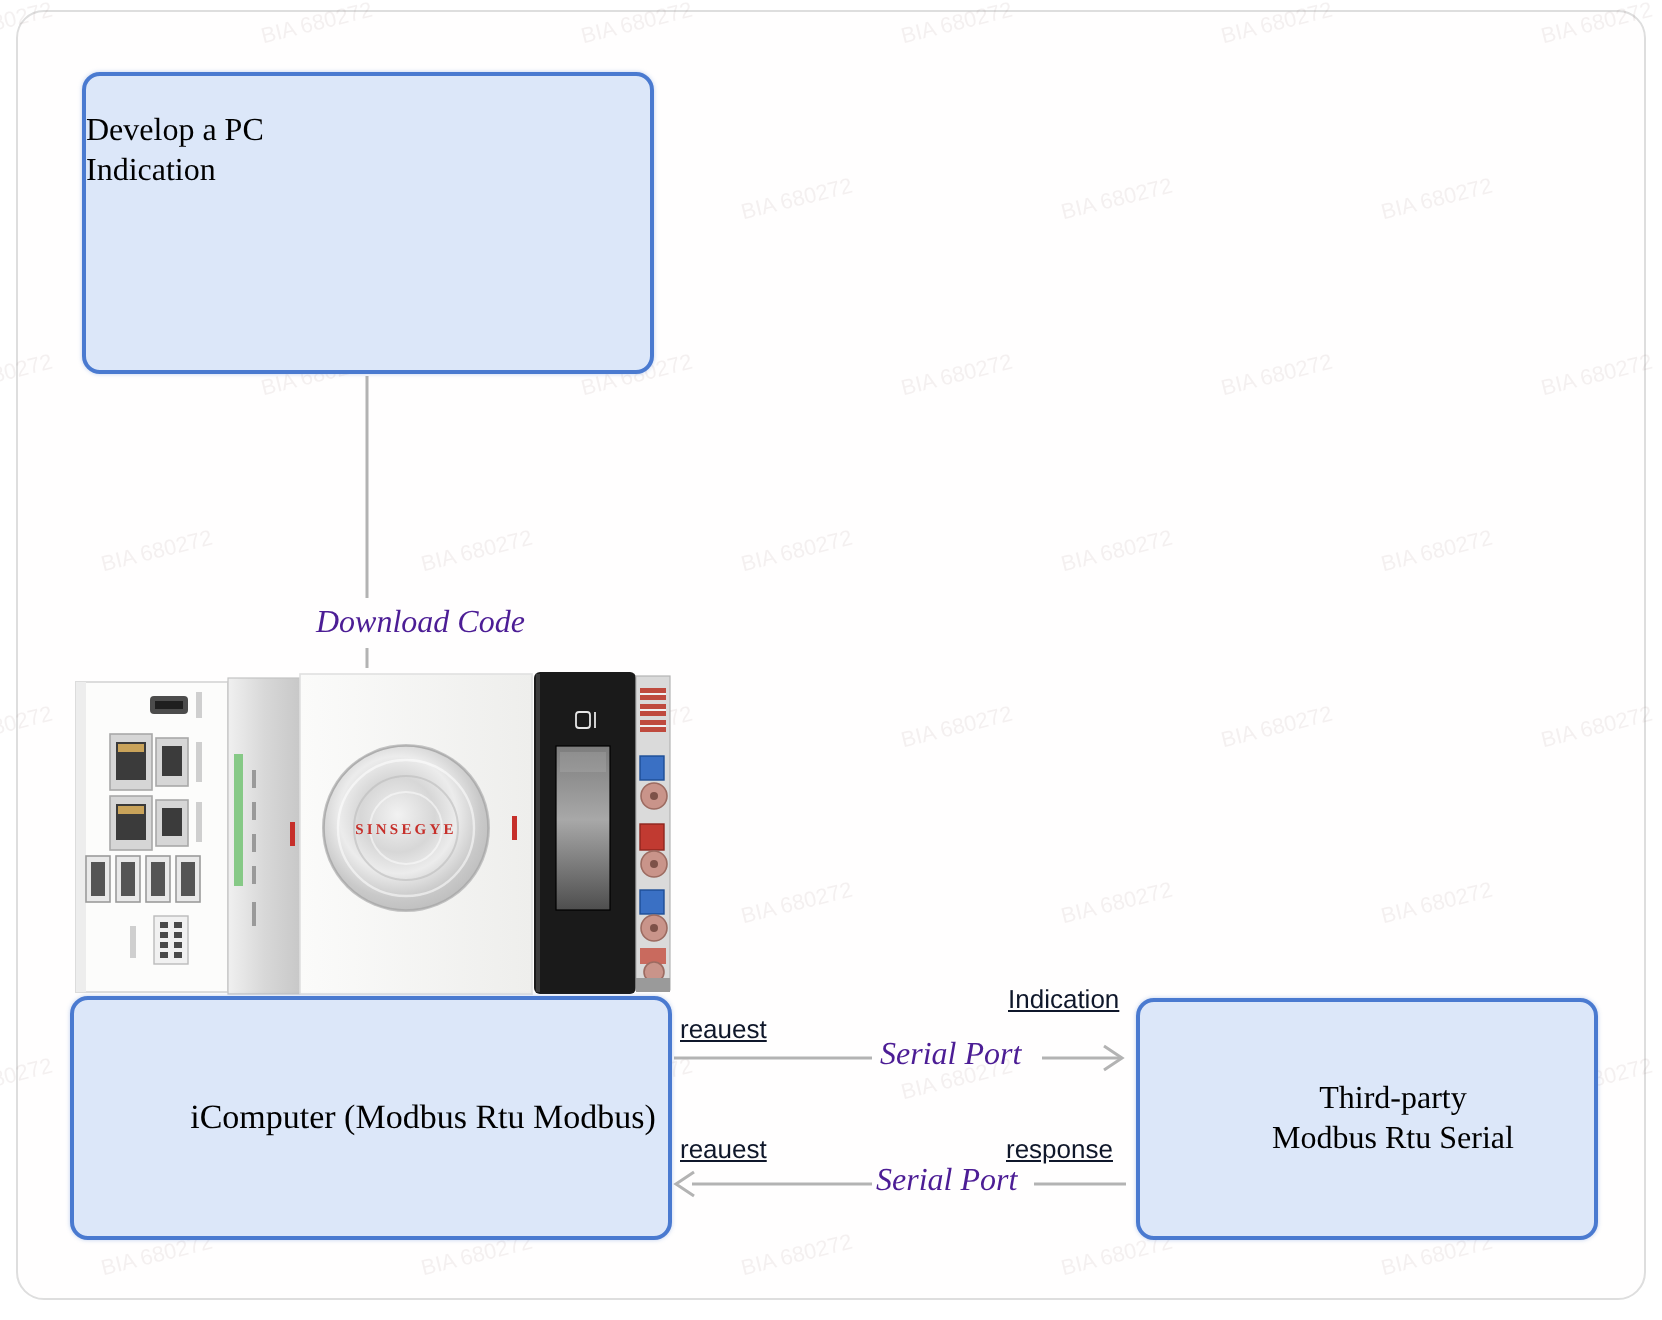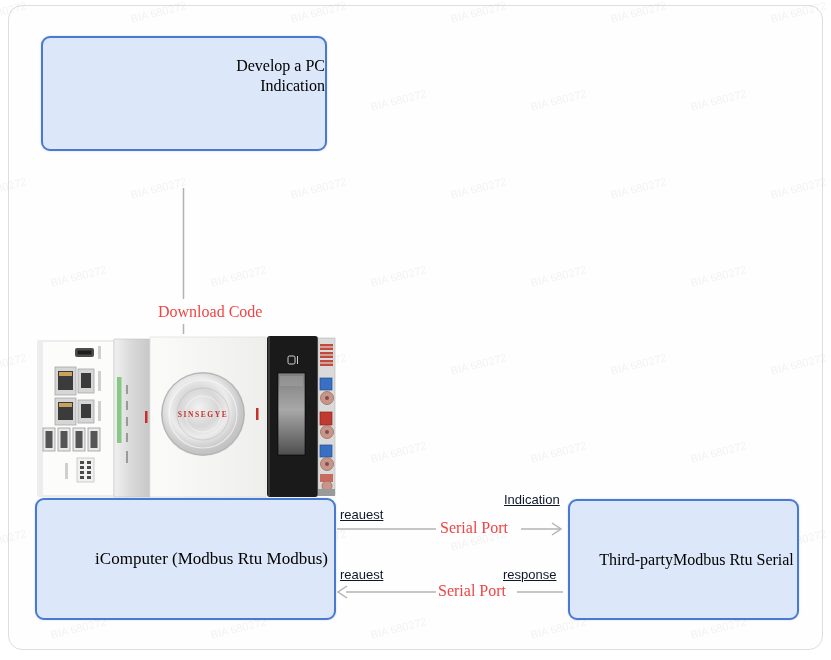--- a/index.html
+++ b/index.html
@@ -11,31 +11,31 @@
 
   .wm-layer { position:absolute; left:0; top:0; width:831px; height:660px;
     pointer-events:none; overflow:hidden; }
   .wm { position:absolute; transform:rotate(-14deg);
     font:11px "Liberation Sans", sans-serif; color:rgba(150,118,118,0.10);
     white-space:nowrap; }
 
   .blue-box { position:absolute; background:#dce7f9; border:2px solid #4a7ad0;
     border-radius:9px; box-sizing:border-box; color:#000;
     box-shadow:0 0 2px rgba(74,122,208,.35); }
-  .pc-box { left:41px; top:36px; width:286px; height:115px;
-    text-align:right; padding-top:18px; font-size:16px; line-height:20px; }
+  .pc-box { left:41px; top:36px; width:286px; height:151px;
+    text-align:left; padding-top:18px; font-size:16px; line-height:20px; }
   .pc-box div { white-space:nowrap; }
   .master-box { left:35px; top:498px; width:301px; height:122px;
     display:flex; align-items:center; justify-content:center;
     font-size:17px; padding-left:52px; }
   .slave-box { left:568px; top:499px; width:231px; height:121px;
-    display:flex; flex-direction:row; align-items:center; justify-content:center;
+    display:flex; flex-direction:column; align-items:center; justify-content:center;
     font-size:16px; line-height:20px; padding-left:26px; }
 
-  .serif-label { position:absolute; font-size:16px; color:#ef4444; white-space:nowrap; }
+  .serif-label { position:absolute; font-size:16px; color:#4c1d95; white-space:nowrap;font-style:italic; }
   .gray-label { position:absolute; font:13px "Liberation Sans", sans-serif;
     color:#0f172a; white-space:nowrap;text-decoration:underline; }
 
   .lines-svg { position:absolute; left:0; top:0; pointer-events:none; }
   .device-svg { position:absolute; left:37px; top:335px; }
 </style>
 </head>
 <body>
 
 <div class="canvas-border"></div>

